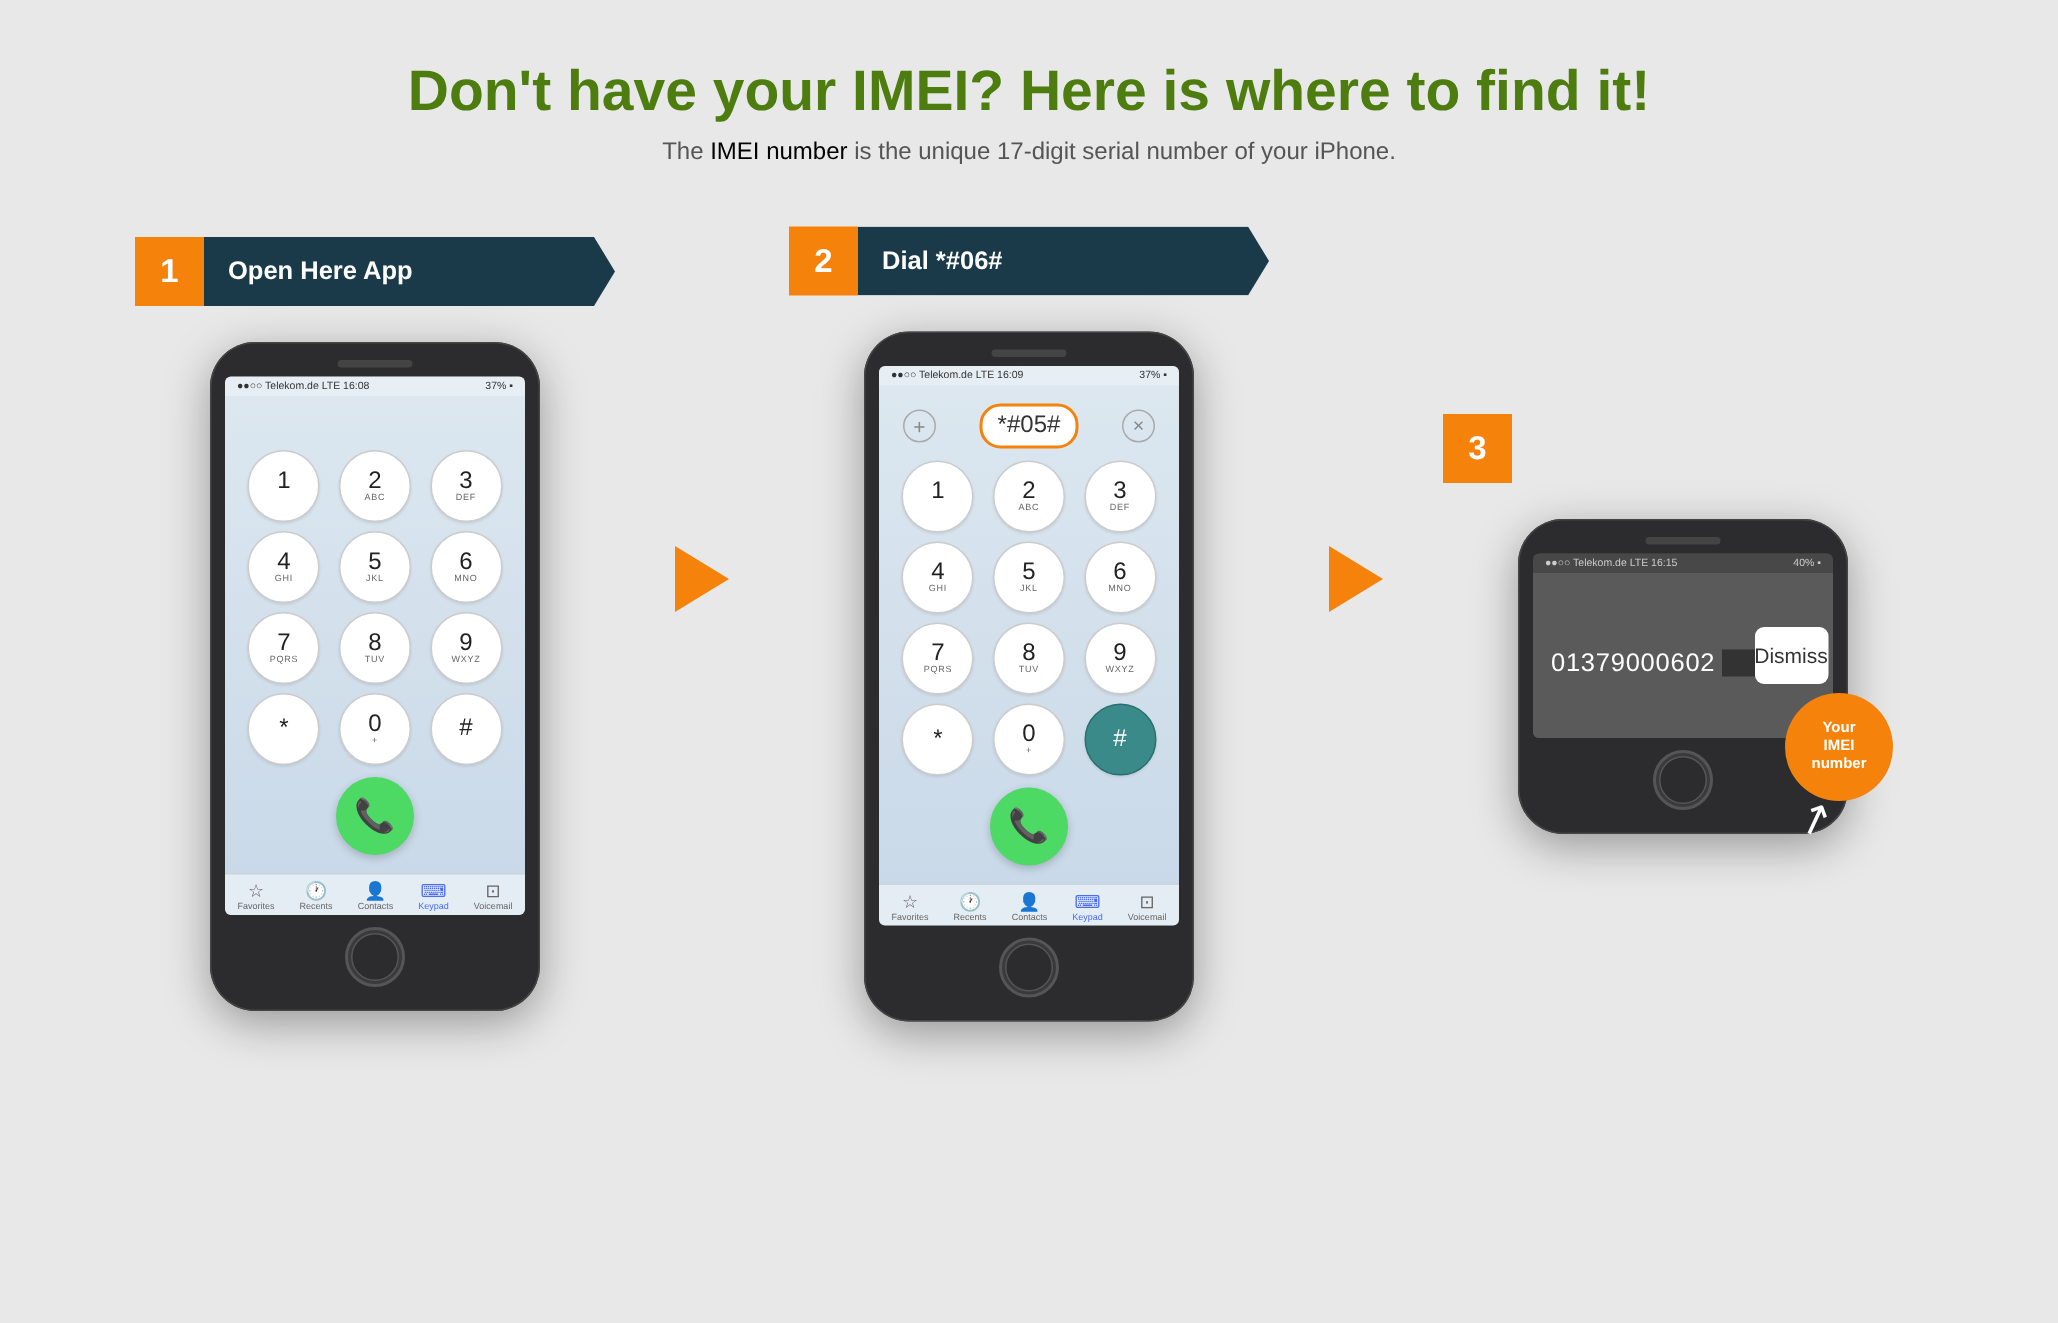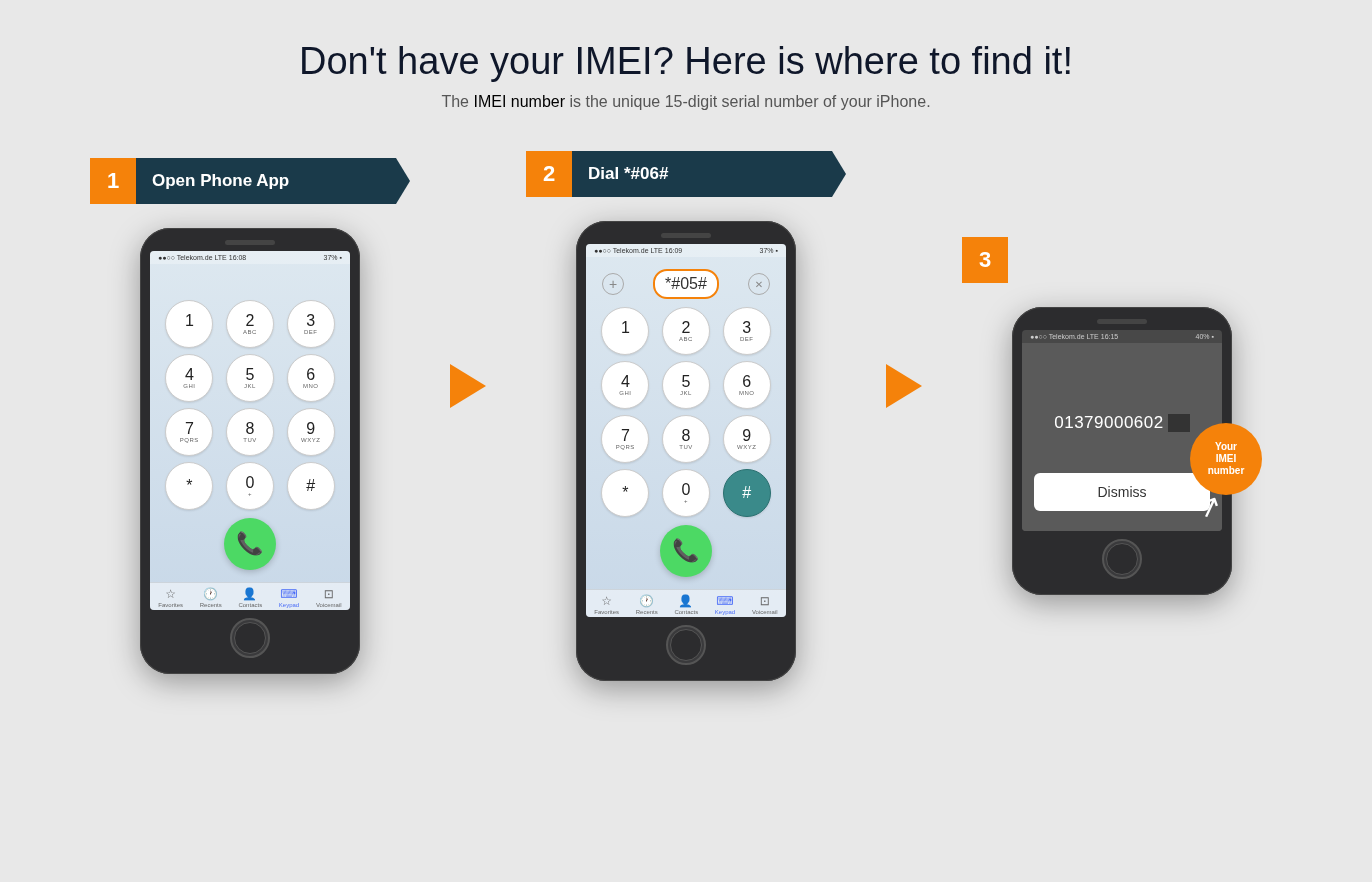--- a/index.html
+++ b/index.html
@@ -8,22 +8,22 @@
       font-family: -apple-system, BlinkMacSystemFont, 'Helvetica Neue', Arial, sans-serif;
       min-height: 882px;
       display: flex;
       flex-direction: column;
       align-items: center;
       padding: 40px 20px 30px;
     }
 
     .page-title {
       font-size: 38px;
-      font-weight: 400;
-      color: #0f172a;
+      font-weight: 700;
+      color: #4d7c0f;
       text-align: center;
       margin-bottom: 10px;
     }
 
     .page-subtitle {
       font-size: 16px;
       color: #555;
       text-align: center;
       margin-bottom: 40px;
     }
@@ -272,21 +272,21 @@
       border-radius: 50%;
       background: #2c2c2e;
       border: 1px solid #555;
     }
 
     
     .imei-content {
       padding: 20px 12px;
       background: #5a5a5a;
       display: flex;
-      flex-direction: column;
+      flex-direction: row;
       align-items: center;
     }
 
     .imei-number-row {
       display: flex;
       align-items: center;
       gap: 4px;
       margin-bottom: 20px;
       margin-top: 30px;
     }
@@ -374,29 +374,29 @@
       color: #888;
       font-size: 10px;
     }
   </style>
 </head>
 <body>
 
 <h1 class="page-title">Don't have your IMEI? Here is where to find it!</h1>
 
 <p class="page-subtitle">
-  <span>The </span><span class="highlight-orange">IMEI number</span><span> is the unique 15-digit serial number of your iPhone.</span>
+  <span>The </span><span class="highlight-orange">IMEI number</span><span> is the unique 17-digit serial number of your iPhone.</span>
 </p>
 
 <div class="steps-container">
 
   <div class="step">
     <div class="step-header">
       <div class="step-number">1</div>
-      <div class="step-label">Open Phone App</div>
+      <div class="step-label">Open Here App</div>
     </div>
     <div class="phone">
       <div class="phone-notch-bar">
         <div class="phone-speaker"></div>
       </div>
       <div class="phone-screen">
         <div class="status-bar">
           <span class="status-bar-left">●●○○ Telekom.de LTE 16:08</span>
           <span class="status-bar-right">37% ▪</span>
         </div>

